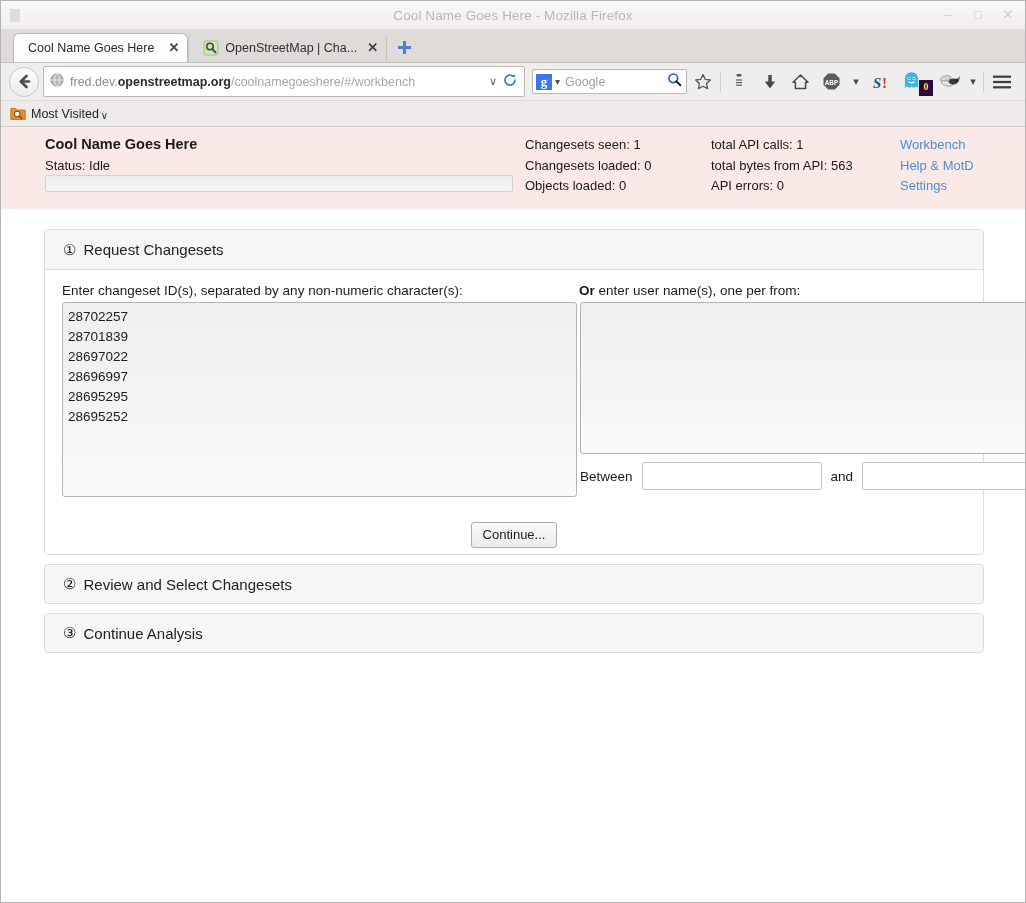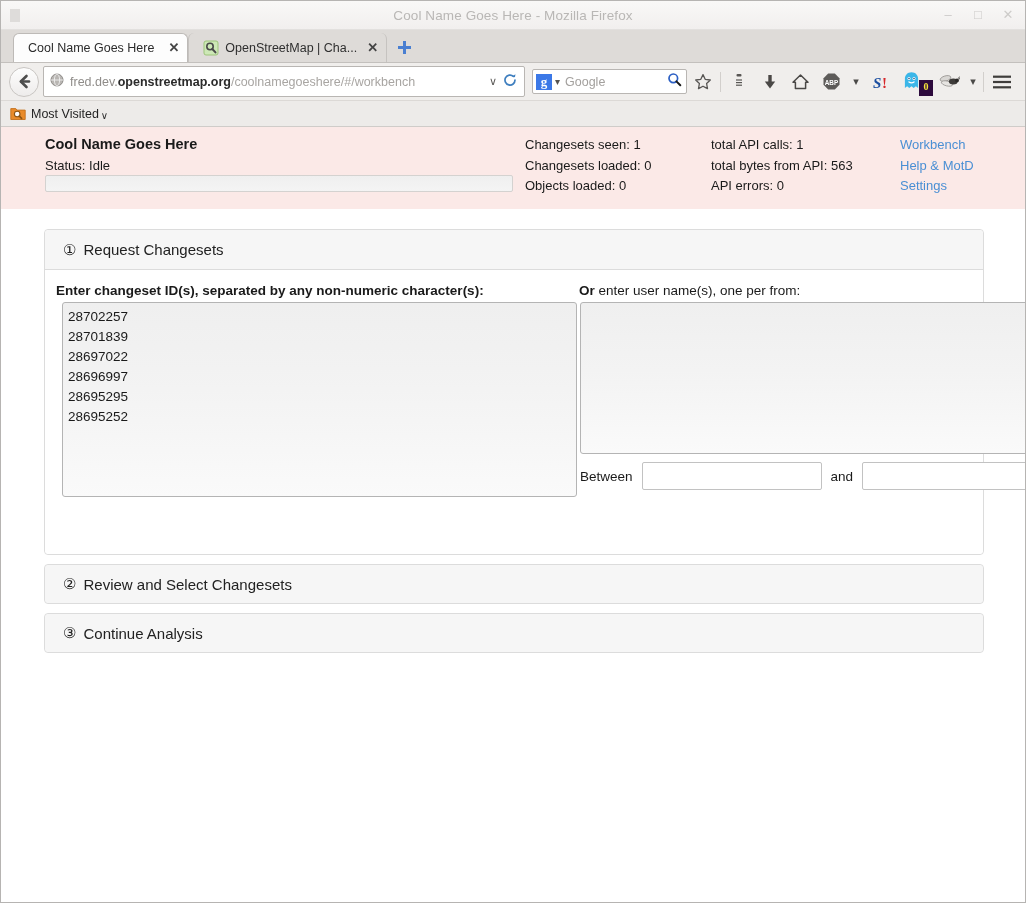--- a/index.html
+++ b/index.html
@@ -275,21 +275,21 @@
     height: 285px;
   }
 
   
   .flabel {
     position: absolute;
     font-size: 13.5px;
     color: #1a1a1a;
   }
   .flabel b { font-weight: bold; }
-  #lbl-ids { left: 11px; top: 13px; font-weight: bold; }
+  #lbl-ids { left: 17px; top: 13px; }
   #lbl-users { left: 534px; top: 13px; }
 
   .ta {
     position: absolute;
     background: linear-gradient(to bottom,#efefef 0%,#f3f3f3 45%,#fafafa 100%);
     border: 1px solid #b4b4b4;
     border-radius: 3px;
     font-family: "Liberation Sans", sans-serif;
     font-size: 13.5px;
     color: #1a1a1a;
@@ -566,20 +566,23 @@
 
           <div class="ta" id="ta-users"></div>
 
           <div id="betweenrow">
             <span>Between</span>
             <span class="tinput w1"></span>
             <span class="andtxt">and</span>
             <span class="tinput w2"></span>
           </div>
 
+          <div id="continuewrap">
+            <button id="continuebtn">Continue...</button>
+          </div>
         </div>
       </div>
 
       <div class="panel collapsed">
         <div class="panel-header">
           <span class="num">②</span>
           <span>Review and Select Changesets</span>
         </div>
       </div>
 

